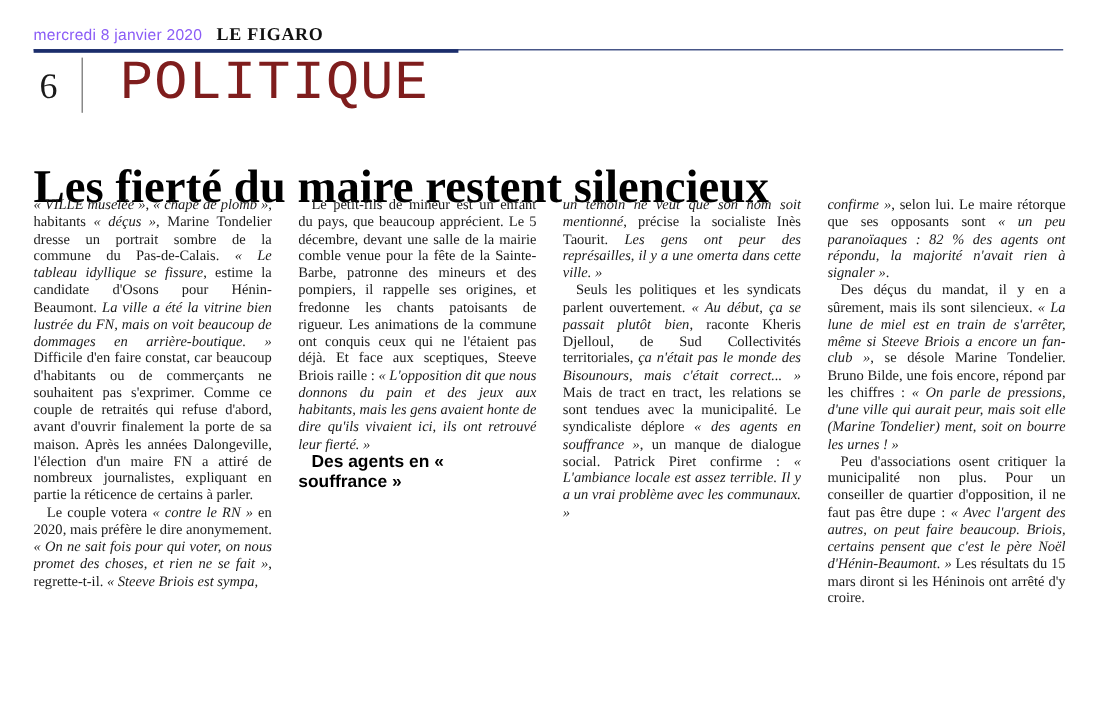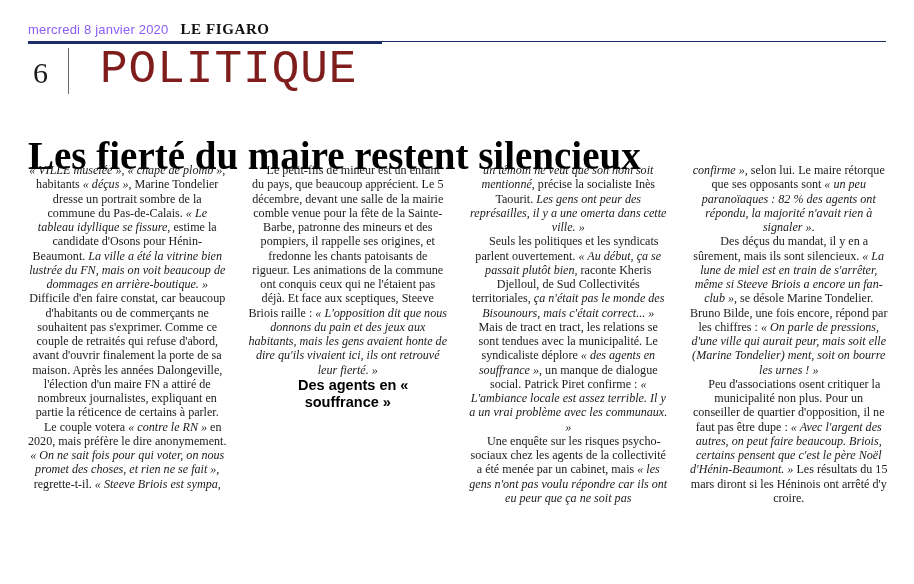--- a/index.html
+++ b/index.html
@@ -113,21 +113,20 @@
     font-size: 12.1px;
     line-height: 14.25px;
     text-align: justify;
     text-justify: inter-word;
     hyphens: auto;
     overflow: hidden;
   }
   .col p {
     margin: 0;
     text-indent: 11px;
-    text-align: center;
   }
   .col p.noindent {
     text-indent: 0;
   }
   .it { font-style: italic; }
   .subhead {
     font-family: "Liberation Sans", sans-serif;
     font-weight: bold;
     font-size: 14.5px;
     line-height: 17px;
@@ -163,21 +162,20 @@
     </div>
 
     <div class="col">
       <p>Le petit-fils de mineur est un enfant du pays, que beaucoup apprécient. Le 5 décembre, devant une salle de la mairie comble venue pour la fête de la Sainte-Barbe, patronne des mineurs et des pompiers, il rappelle ses origines, et fredonne les chants patoisants de rigueur. Les animations de la commune ont conquis ceux qui ne l'étaient pas déjà. Et face aux sceptiques, Steeve Briois raille : <span class="it">« L'opposition dit que nous donnons du pain et des jeux aux habitants, mais les gens avaient honte de dire qu'ils vivaient ici, ils ont retrouvé leur fierté. »</span></p>
       <p class="subhead">Des agents en « souffrance »</p>
     </div>
 
     <div class="col">
       <p class="noindent"><span class="it">un témoin ne veut que son nom soit mentionné</span>, précise la socialiste Inès Taourit. <span class="it">Les gens ont peur des représailles, il y a une omerta dans cette ville. »</span></p>
       <p>Seuls les politiques et les syndicats parlent ouvertement. <span class="it">« Au début, ça se passait plutôt bien</span>, raconte Kheris Djelloul, de Sud Collectivités territoriales, <span class="it">ça n'était pas le monde des Bisounours, mais c'était correct... »</span> Mais de tract en tract, les relations se sont tendues avec la municipalité. Le syndicaliste déplore <span class="it">« des agents en souffrance »</span>, un manque de dialogue social. Patrick Piret confirme : <span class="it">« L'ambiance locale est assez terrible. Il y a un vrai problème avec les communaux. »</span></p>
-      <p>Une enquête sur les risques psycho-sociaux chez les agents de la collectivité a été menée par un cabinet, mais <span class="it">« les gens n'ont pas voulu répondre car ils ont eu peur que ça ne soit pas</span></p>
     </div>
 
     <div class="col">
       <p class="noindent"><span class="it">confirme »</span>, selon lui. Le maire rétorque que ses opposants sont <span class="it">« un peu paranoïaques : 82 % des agents ont répondu, la majorité n'avait rien à signaler »</span>.</p>
       <p>Des déçus du mandat, il y en a sûrement, mais ils sont silencieux. <span class="it">« La lune de miel est en train de s'arrêter, même si Steeve Briois a encore un fan-club »</span>, se désole Marine Tondelier. Bruno Bilde, une fois encore, répond par les chiffres : <span class="it">« On parle de pressions, d'une ville qui aurait peur, mais soit elle (Marine Tondelier) ment, soit on bourre les urnes ! »</span></p>
       <p>Peu d'associations osent critiquer la municipalité non plus. Pour un conseiller de quartier d'opposition, il ne faut pas être dupe : <span class="it">« Avec l'argent des autres, on peut faire beaucoup. Briois, certains pensent que c'est le père Noël d'Hénin-Beaumont. »</span> Les résultats du 15 mars diront si les Héninois ont arrêté d'y croire.</p>
     </div>
 
   </div>
 </div>

